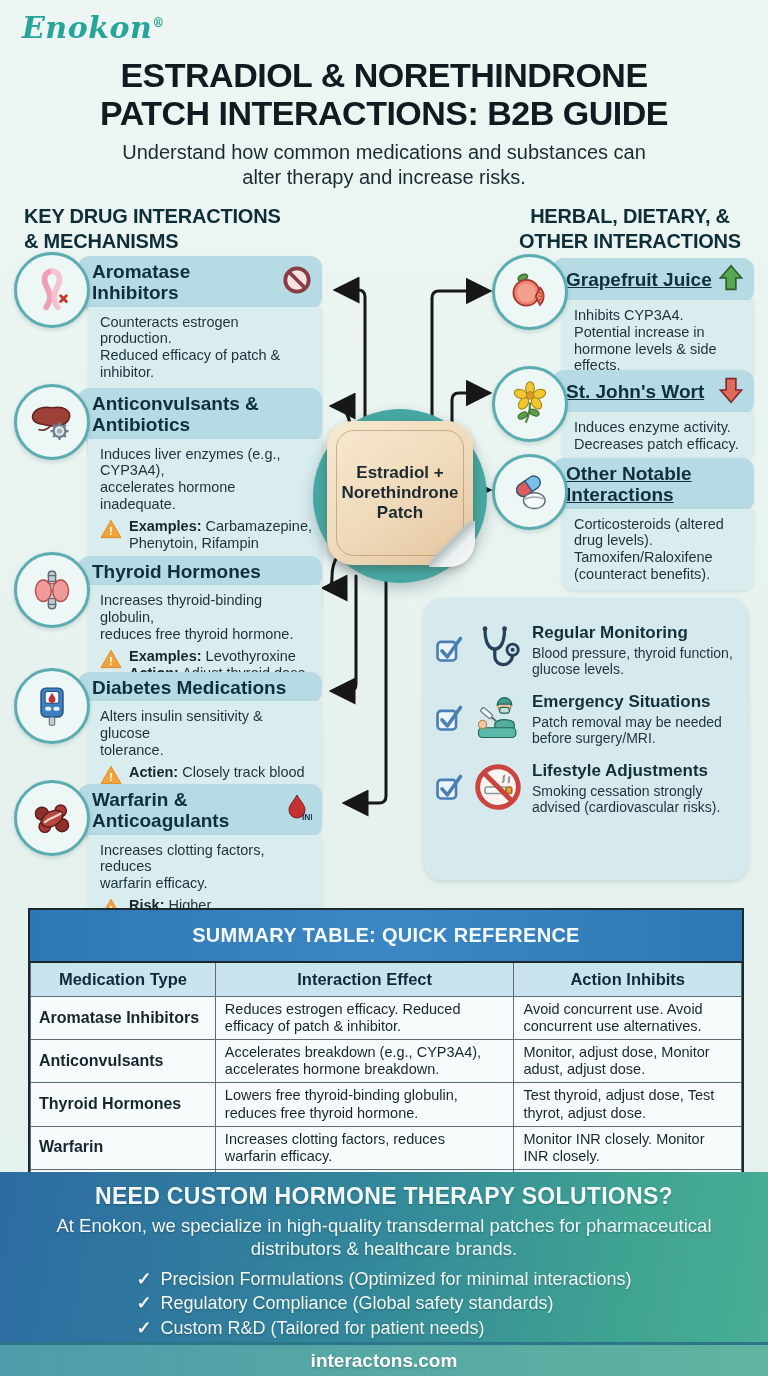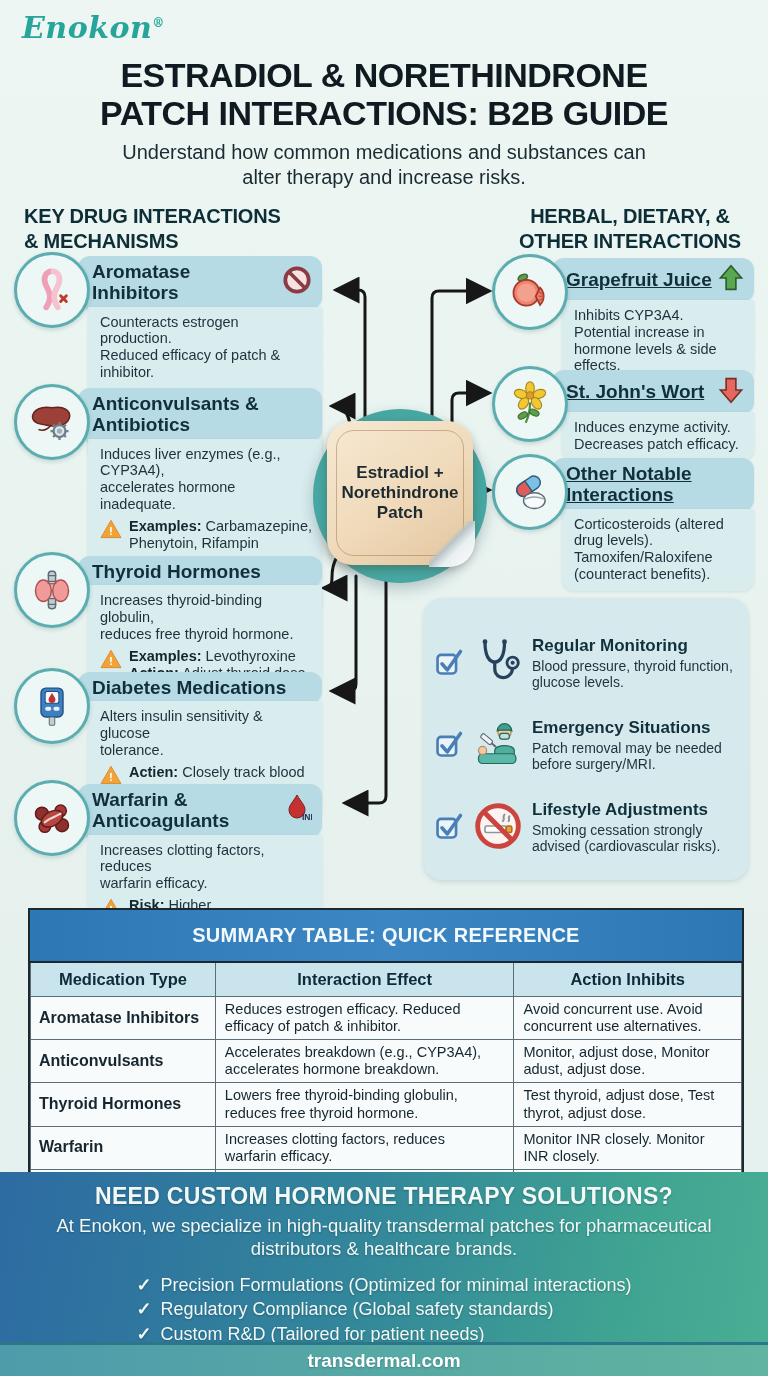--- a/index.html
+++ b/index.html
@@ -55,41 +55,41 @@
     box-shadow:0 4px 8px rgba(60,40,20,.3);display:flex;align-items:center;justify-content:center;}
   .patch::before{content:"";position:absolute;inset:9px;border:1.5px solid rgba(150,110,65,.45);border-radius:18px;}
   .patch-curl{position:absolute;right:-2px;bottom:-2px;width:46px;height:46px;border-radius:26px 0 26px 0;
     background:linear-gradient(315deg,#ffffff 0%,#e9eef0 38%,#b9c4c8 52%,rgba(185,196,200,0) 60%);}
   .patch .lbl{font-size:17px;font-weight:bold;color:#1d2a30;text-align:center;line-height:1.18;position:relative;}
 
   
   .panel{left:424px;top:598px;width:324px;height:282px;background:#d6eaee;border-radius:18px;z-index:2;
     box-shadow:0 2px 5px rgba(30,70,80,.15);padding:12px 10px 0 10px;box-sizing:border-box;}
   .panel-title{text-align:center;font-size:19px;font-weight:bold;color:#0e2c36;line-height:1.2;letter-spacing:-.2px;}
-  .p-item{display:flex;align-items:center;gap:8px;margin-top:26px;}
+  .p-item{display:flex;align-items:center;gap:8px;margin-top:13px;}
   .p-item .txt .pt{font-size:17px;font-weight:bold;color:#11303b;line-height:1.1;}
   .p-item .txt .pd{font-size:14px;color:#1c333c;line-height:1.18;margin-top:2px;}
 
   
   .table-wrap{left:28px;top:908px;width:712px;z-index:2;border:2px solid #1d272e;background:#f7fbfb;}
   .tbar{height:51px;background:linear-gradient(90deg,#2e77b5,#3c87c3 50%,#2e77b5);display:flex;align-items:center;justify-content:center;
     color:#f4fafc;font-size:20px;font-weight:bold;letter-spacing:.3px;}
   table.sum{border-collapse:collapse;width:100%;table-layout:fixed;}
   table.sum th{background:#c9e4ed;font-size:16.5px;color:#0d2b38;padding:7px 6px;border:1px solid #5d6d77;border-top:2px solid #1d272e;}
   table.sum td{font-size:14.5px;color:#17262e;padding:4px 9px;border:1px solid #5d6d77;line-height:1.18;vertical-align:middle;background:#f7fbfb;}
   table.sum td.c1{font-size:16px;font-weight:bold;padding-left:8px;}
   .w1{width:26%;} .w2{width:42%;} .w3{width:32%;}
 
   
   .footer{left:0;top:1172px;width:768px;height:170px;z-index:2;color:#f2f8f6;text-align:center;
     background:linear-gradient(100deg,#2d6ba2 0%,#32859b 45%,#3fa392 80%,#49ae94 100%);
     text-shadow:0 1px 2px rgba(10,40,50,.35);}
   .f-head{margin-top:11px;font-size:23px;font-weight:bold;letter-spacing:.3px;}
   .f-para{margin-top:5px;font-size:18.5px;line-height:1.22;}
-  .f-bullets{display:inline-block;text-align:left;margin-top:13px;}
+  .f-bullets{display:inline-block;text-align:left;margin-top:7px;}
   .f-bullet{font-size:18px;line-height:1.35;}
   .f-bullet .ck{display:inline-block;width:24px;font-weight:bold;}
   .f-link{margin-top:7px;font-size:19px;font-weight:bold;text-decoration:underline;text-underline-offset:3px;cursor:pointer;}
   .band{left:0;top:1342px;width:768px;height:34px;z-index:2;border-top:3px solid #2b7689;box-sizing:border-box;
     background:linear-gradient(90deg,#4c9cab 0%,#57aaa4 55%,#61b49f 100%);
     display:flex;align-items:center;justify-content:center;color:#fff;font-size:19px;font-weight:bold;
     text-shadow:0 1px 2px rgba(10,40,50,.3);}
 </style>
 </head>
 <body>
@@ -529,16 +529,16 @@
     <div class="f-para pre">At Enokon, we specialize in high-quality transdermal patches for pharmaceutical
 distributors &amp; healthcare brands.</div>
     <div class="f-bullets">
       <div class="f-bullet"><span class="ck">✓</span><span>Precision Formulations (Optimized for minimal interactions)</span></div>
       <div class="f-bullet"><span class="ck">✓</span><span>Regulatory Compliance (Global safety standards)</span></div>
       <div class="f-bullet"><span class="ck">✓</span><span>Custom R&amp;D (Tailored for patient needs)</span></div>
     </div>
     <div class="f-link">Contact our team today for partnership/samples</div>
   </div>
   <div class="abs band">
-      <span>transdermal.com</span>
+      <span>interactons.com</span>
     </div>
 
 </div>
 
 </body></html>

